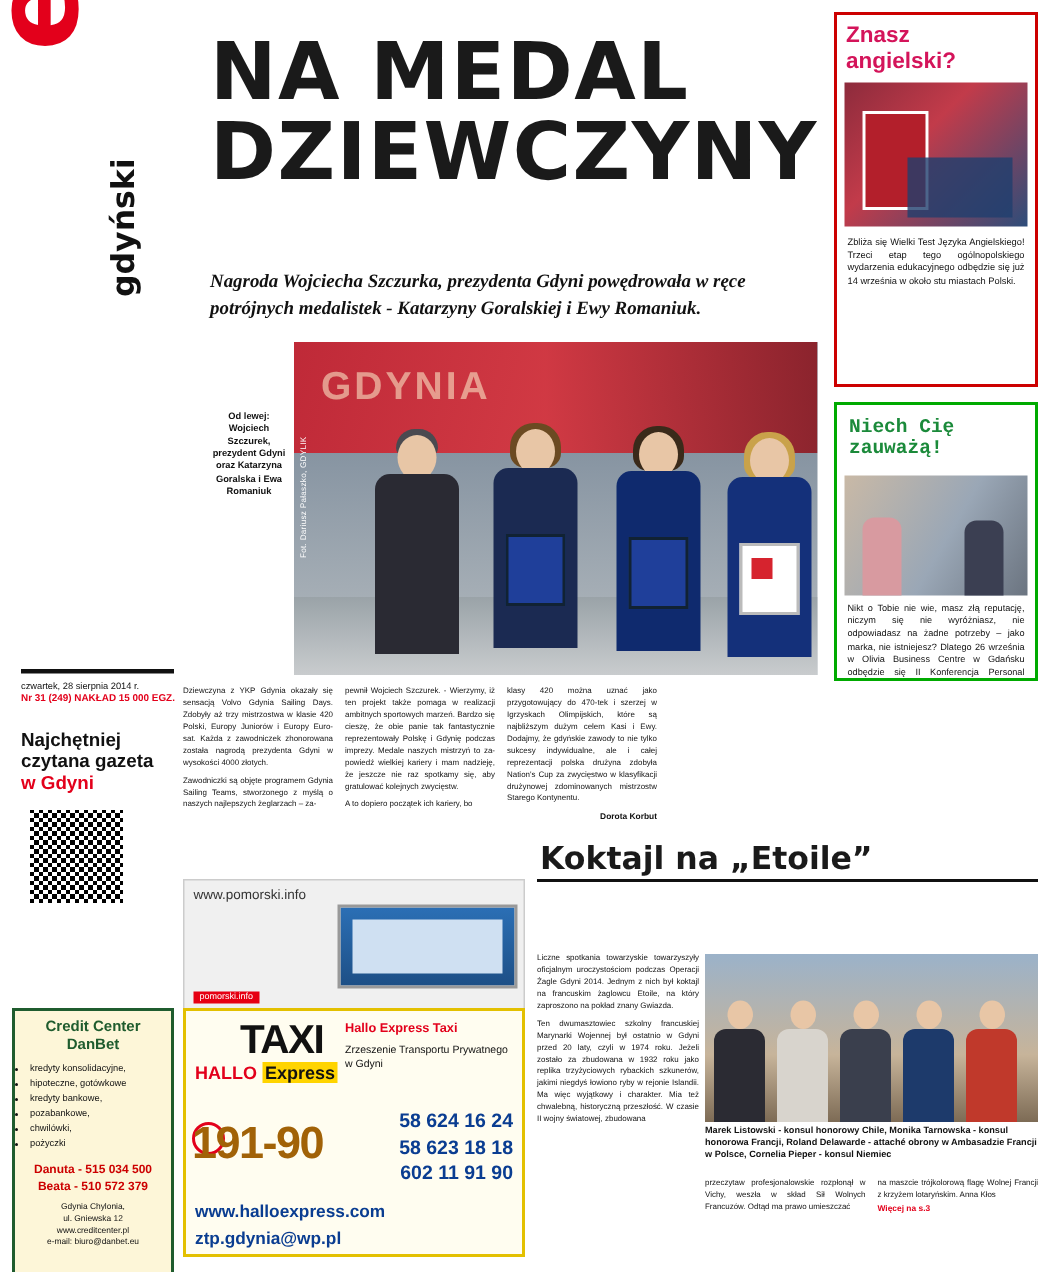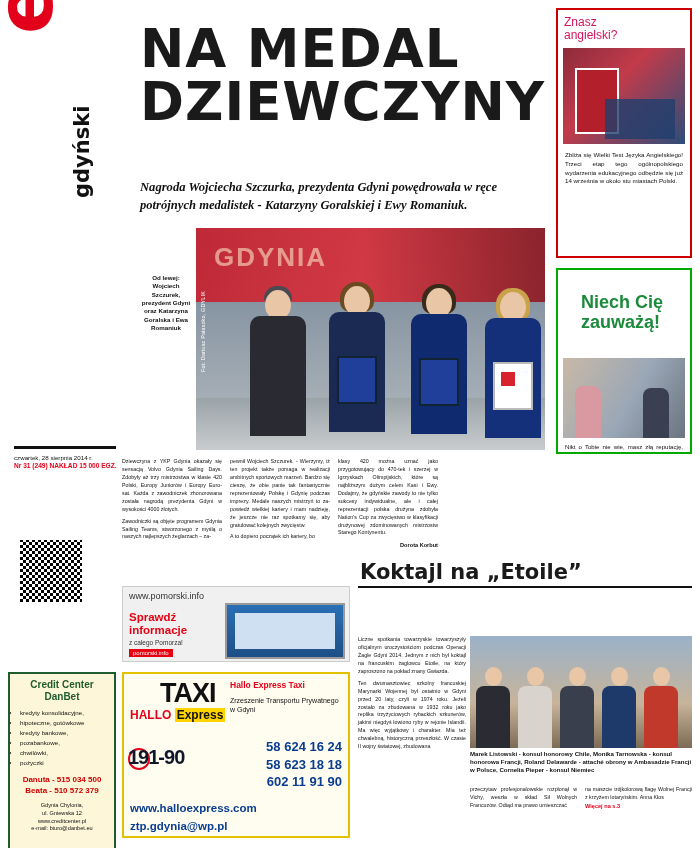--- a/index.html
+++ b/index.html
@@ -127,21 +127,21 @@
   .bodycol p { margin:0 0 4px 0; }
   .byline { font-weight:bold; text-align:right; font-size:5.6px; }
 
   
   .rail { position:absolute; left:556px; top:8px; width:136px; }
   .ad-znasz {
     position:relative; width:136px; height:250px;
     border:2px solid #c00; background:#fff; overflow:hidden;
   }
   .ad-znasz .hd {
-    padding:6px 6px 2px 6px; font-weight:normal; font-size:12px; color:#d4145a; line-height:1.1;
+    padding:6px 6px 2px 6px; font-weight:bold; font-size:15px; color:#d4145a; line-height:1.1;
   }
   .ad-photo {
     margin:4px 5px; height:96px;
     background:linear-gradient(135deg,#8d2b3c 0%,#c23b4a 40%,#2d4d7a 100%);
     position:relative; overflow:hidden;
   }
   .ad-photo:before {
     content:""; position:absolute; left:10%; top:20%; width:40px;height:62px;background:#b31f2b;border:2px solid #fff;
   }
   .ad-photo:after {
@@ -149,34 +149,34 @@
   }
   .ad-znasz .bodytxt {
     padding:3px 7px; font-size:6.2px; line-height:1.4; color:#111; text-align:justify;
   }
 
   .ad-niech {
     position:relative; margin-top:10px; width:136px; height:186px;
     border:2px solid #0a0; background:#fff; overflow:hidden;
   }
   .ad-niech .hd {
-    padding:23px; font-weight:bold; font-size:18px; color:#1b8a3a; line-height:1.1;
+    padding:8px; font-weight:bold; font-size:13px; color:#1b8a3a; line-height:1.1;font-family:Liberation Mono, monospace;
   }
   .ad-niech .ph {
     margin:2px 5px; height:80px;
     background:linear-gradient(120deg,#c9b9a6 0%,#9aa7b6 55%,#6b7480 100%);
     position:relative;
   }
   .ad-niech .ph:before{content:"";position:absolute;left:12px;bottom:0;width:26px;height:52px;background:#d89aa0;border-radius:8px 8px 0 0;}
   .ad-niech .ph:after{content:"";position:absolute;right:16px;bottom:0;width:26px;height:50px;background:#3b3f52;border-radius:8px 8px 0 0;}
   .ad-niech .bodytxt { padding:3px 7px; font-size:6.1px; line-height:1.42; text-align:justify; }
 
   
   .ad-pomorski {
-    position:absolute; left:122px; top:586px; width:228px; height:76px;
+    position:absolute; left:122px; top:586px; width:228px; height:88px;
     background:#f0f0f0; border:1px solid #ccc; overflow:hidden;
   }
   .ad-pomorski .url {
     position:absolute; left:6px; top:4px; font-size:9px; color:#333;
   }
   .ad-pomorski .cta {
     position:absolute; left:6px; top:24px; width:90px;
     font-weight:bold; font-size:11.5px; color:#e60012; line-height:1.1;
   }
   .ad-pomorski .cta small { display:block; font-size:6.5px; color:#333; font-weight:normal; margin-top:3px;}
@@ -237,41 +237,46 @@
   .ad-credit .phone { text-align:center; font-weight:bold; font-size:8px; color:#c00; margin-top:6px; line-height:1.4;}
   .ad-credit .addr { font-size:5.6px; text-align:center; margin-top:6px; line-height:1.4; color:#111; }
 
   .ad-taxi {
     position:absolute; left:122px; top:672px; width:228px; height:166px;
     border:2px solid #e3c000; background:#fffdf0; overflow:hidden;
   }
   .taxi-word { position:absolute; left:6px; top:4px; font-weight:bold; font-size:27px; color:#111; letter-spacing:-1px;margin-left:30px; }
   .taxi-hallo { position:absolute; left:6px; top:34px; font-weight:bold; font-size:12px; color:#e3001b; }
   .taxi-hallo .yellow{ background:#ffd400; color:#111; padding:0 2px; }
-  .taxi-big { position:absolute; left:4px; top:72px; font-weight:bold; font-size:20px; color:#0f172a; letter-spacing:-1px; }
+  .taxi-big { position:absolute; left:4px; top:72px; font-weight:bold; font-size:30px; color:#a16207; letter-spacing:-1px; }
   .taxi-phones { position:absolute; right:6px; top:64px; text-align:right; font-weight:bold; font-size:13px; color:#0a3d91; line-height:1.35; }
   .taxi-r1 { position:absolute; right:6px; top:6px; width:112px; font-weight:bold; font-size:8.5px; color:#e3001b; line-height:1.2;}
   .taxi-r2 { position:absolute; right:6px; top:22px; width:112px; font-size:7px; color:#111; line-height:1.3;}
   .taxi-web { position:absolute; left:6px; bottom:22px; font-weight:bold; font-size:11.5px; color:#0a3d91; }
   .taxi-mail { position:absolute; left:6px; bottom:4px; font-weight:bold; font-size:11.5px; color:#0a3d91; }
   .taxi-circ { position:absolute; left:4px; top:74px; width:22px;height:22px;border:2px solid #e3001b;border-radius:50%; }
 </style>
 </head>
 <body>
 
 <div class="page">
 
   <div class="masthead">
     <div class="logo-express">express</div>
     <div class="logo-sub">gdyński</div>
     <div class="logo-rule"></div>
     <div class="issue-block">
       <div class="issue-date">czwartek, 28 sierpnia 2014 r.</div>
       <div class="issue-nr">Nr 31 (249) NAKŁAD 15 000 EGZ.</div>
     </div>
+    <div class="naj">
+      <div>Najchętniej</div>
+      <div>czytana gazeta</div>
+      <div class="red">w Gdyni</div>
+    </div>
     <div class="qr"></div>
   </div>
 
   <div class="headline">
     <div>NA MEDAL</div>
     <div>DZIEWCZYNY</div>
   </div>
   <div class="deck">Nagroda Wojciecha Szczurka, prezydenta Gdyni powędrowała w ręce potrójnych medalistek - Katarzyny Goralskiej i Ewy Romaniuk.</div>
 
   <div class="mainphoto">
@@ -338,25 +343,20 @@
         <div>zauważą!</div>
       </div>
       <div class="ph"></div>
       <div class="bodytxt">Nikt o Tobie nie wie, masz złą reputację, niczym się nie wyróżniasz, nie odpowiadasz na żadne potrzeby – jako marka, nie istniejesz? Dlatego 26 września w Olivia Business Centre w Gdańsku odbędzie się II Konferencja Personal Branding. Sprawdzamy patronat nad tym wydarzeniem.</div>
     </div>
 
   </div>
 
   <div class="ad-pomorski">
     <div class="url">www.pomorski.info</div>
-    <div class="cta">
-      <span>Sprawdź</span>
-      <span>informacje</span>
-      <small>z całego Pomorza!</small>
-    </div>
     <div class="screens"></div>
     <div class="badge">pomorski.info</div>
   </div>
 
   <div class="koktajl-rule"></div>
   <div class="koktajl-title">Koktajl na „Etoile”</div>
   <div class="koktajl-cols">
     <p>Liczne spotkania towarzyskie towarzyszyły oficjalnym uroczystościom podczas Operacji Żagle Gdyni 2014. Jednym z nich był koktajl na francuskim żaglowcu Etoile, na który zaproszono na pokład znany Gwiazda.</p>
     <p>Ten dwumasztowiec szkolny francuskiej Marynarki Wojennej był ostatnio w Gdyni przed 20 laty, czyli w 1974 roku. Jeżeli zostało za zbudowana w 1932 roku jako replika trzyżyciowych rybackich szkunerów, jakimi niegdyś łowiono ryby w rejonie Islandii. Ma więc wyjątkowy i charakter. Mia też chwalebną, historyczną przeszłość. W czasie II wojny światowej, zbudowana</p>
   </div>

